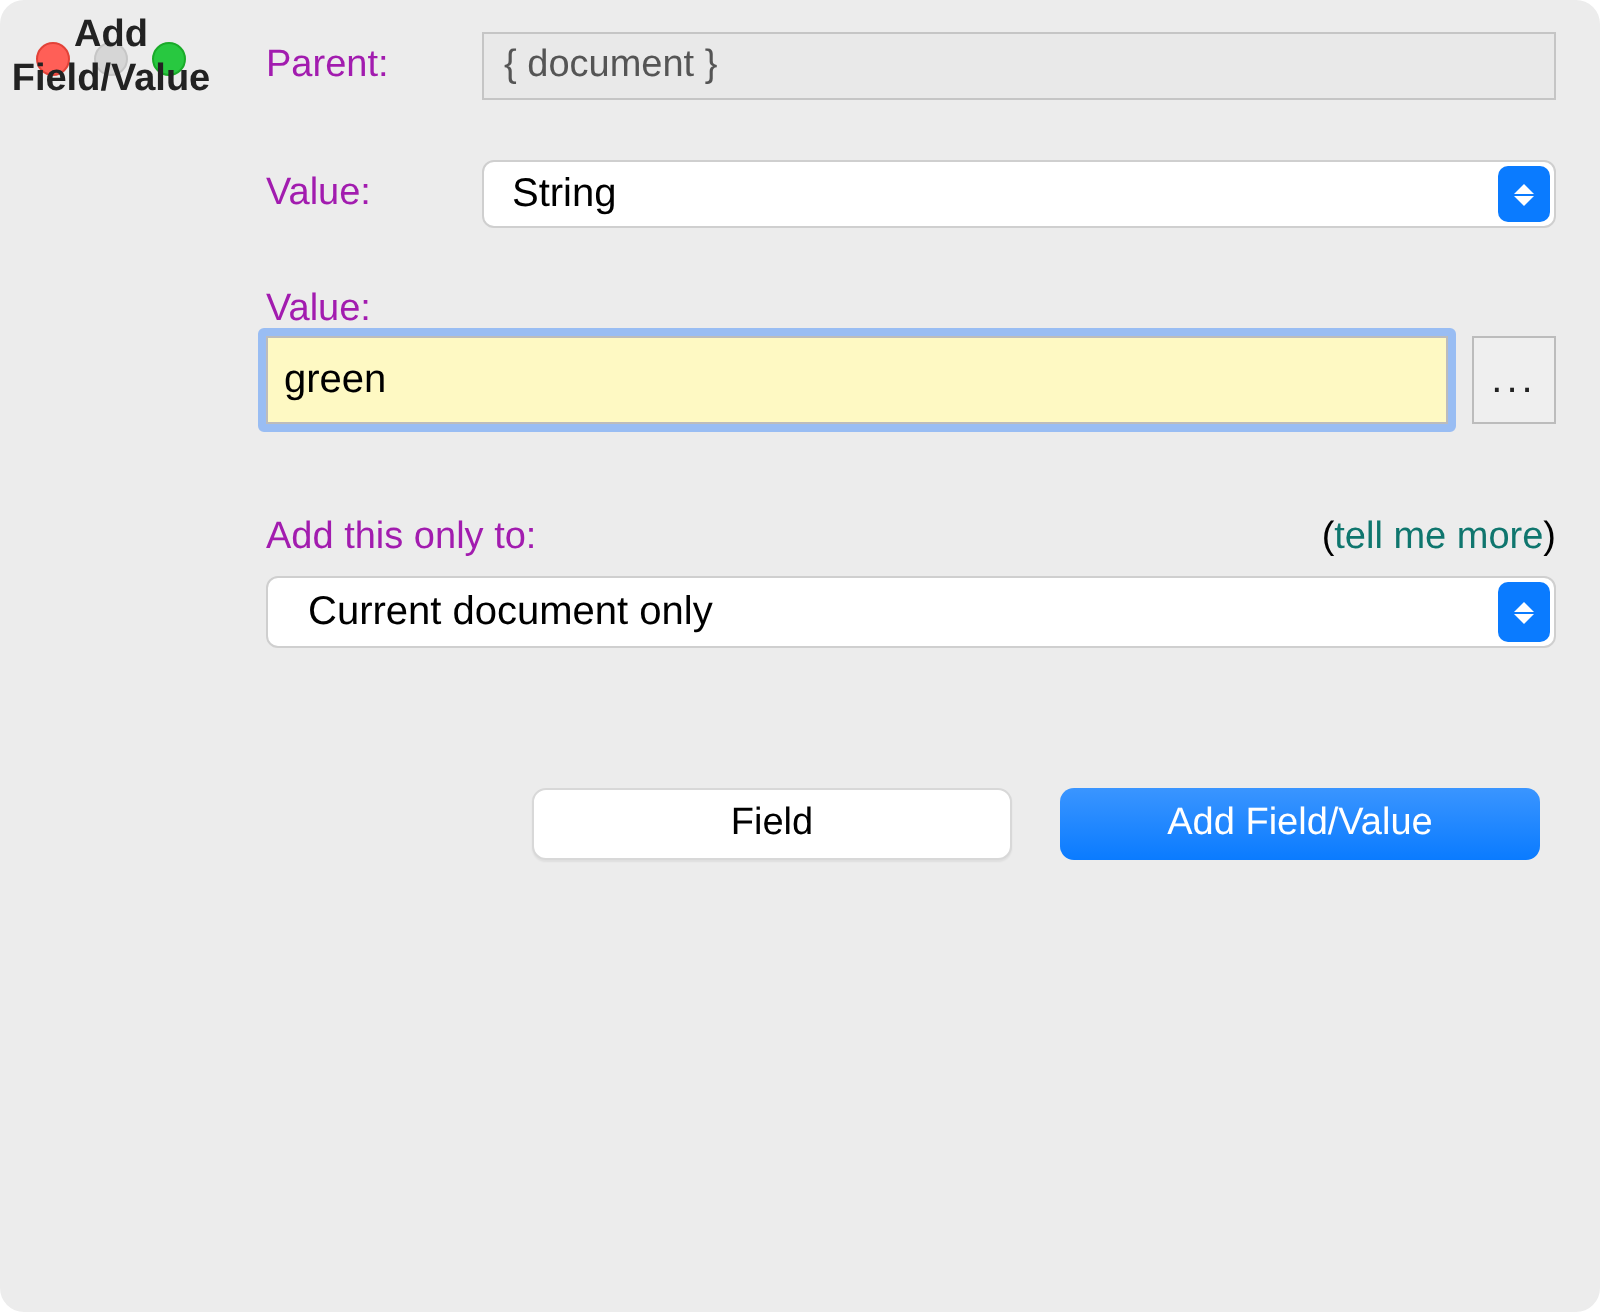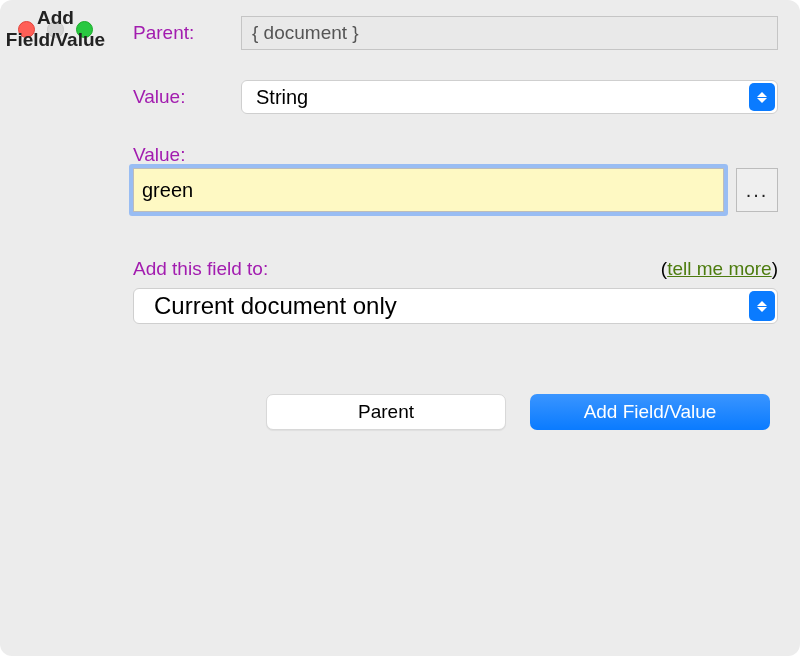--- a/index.html
+++ b/index.html
@@ -186,34 +186,33 @@
       display: flex;
       justify-content: space-between;
       align-items: baseline;
       margin-bottom: 8px;
     }
     .link-wrap {
       font-size: 19px;
       color: #000;
     }
     .link {
-      color: #4d7c0f;
-      text-decoration: underline;
+      color: #0f766e;
       cursor: pointer;
     }
     .add-to-select {
       width: 100%;
       height: 36px;
       background: #fff;
       border: 1px solid #cfcfcf;
       border-radius: 6px;
       display: flex;
       align-items: center;
       padding-left: 20px;
-      font-size: 24px;
+      font-size: 20px;
       position: relative;
       cursor: default;
       margin-bottom: 70px;
     }
     .button-row {
       display: flex;
       justify-content: flex-end;
       gap: 24px;
       padding-right: 8px;
     }
@@ -282,37 +281,37 @@
       <div class="value-input-wrap">
         <div class="focus-ring"></div>
         <input class="value-input" value="green" style="">
       </div>
       <button class="ellipsis-btn">
         <span>...</span>
       </button>
     </div>
 
     <div class="add-to-row">
-      <div class="label" style="width:auto">Add this field to:</div>
+      <div class="label" style="width:auto">Add this only to:</div>
       <div class="link-wrap">
         <span>(</span><a class="link">tell me more</a><span>)</span>
       </div>
     </div>
 
     <div class="add-to-select">
       <span>Current document only</span>
       <div class="select-caret">
         <div class="caret-up"></div>
         <div class="caret-down"></div>
       </div>
     </div>
 
     <div class="button-row">
       <button class="btn secondary">
-        <span>Parent</span>
+        <span>Field</span>
       </button>
       <button class="btn primary">
         <span>Add Field/Value</span>
       </button>
     </div>
 
   </div>
 </div>
 
 </body></html>

